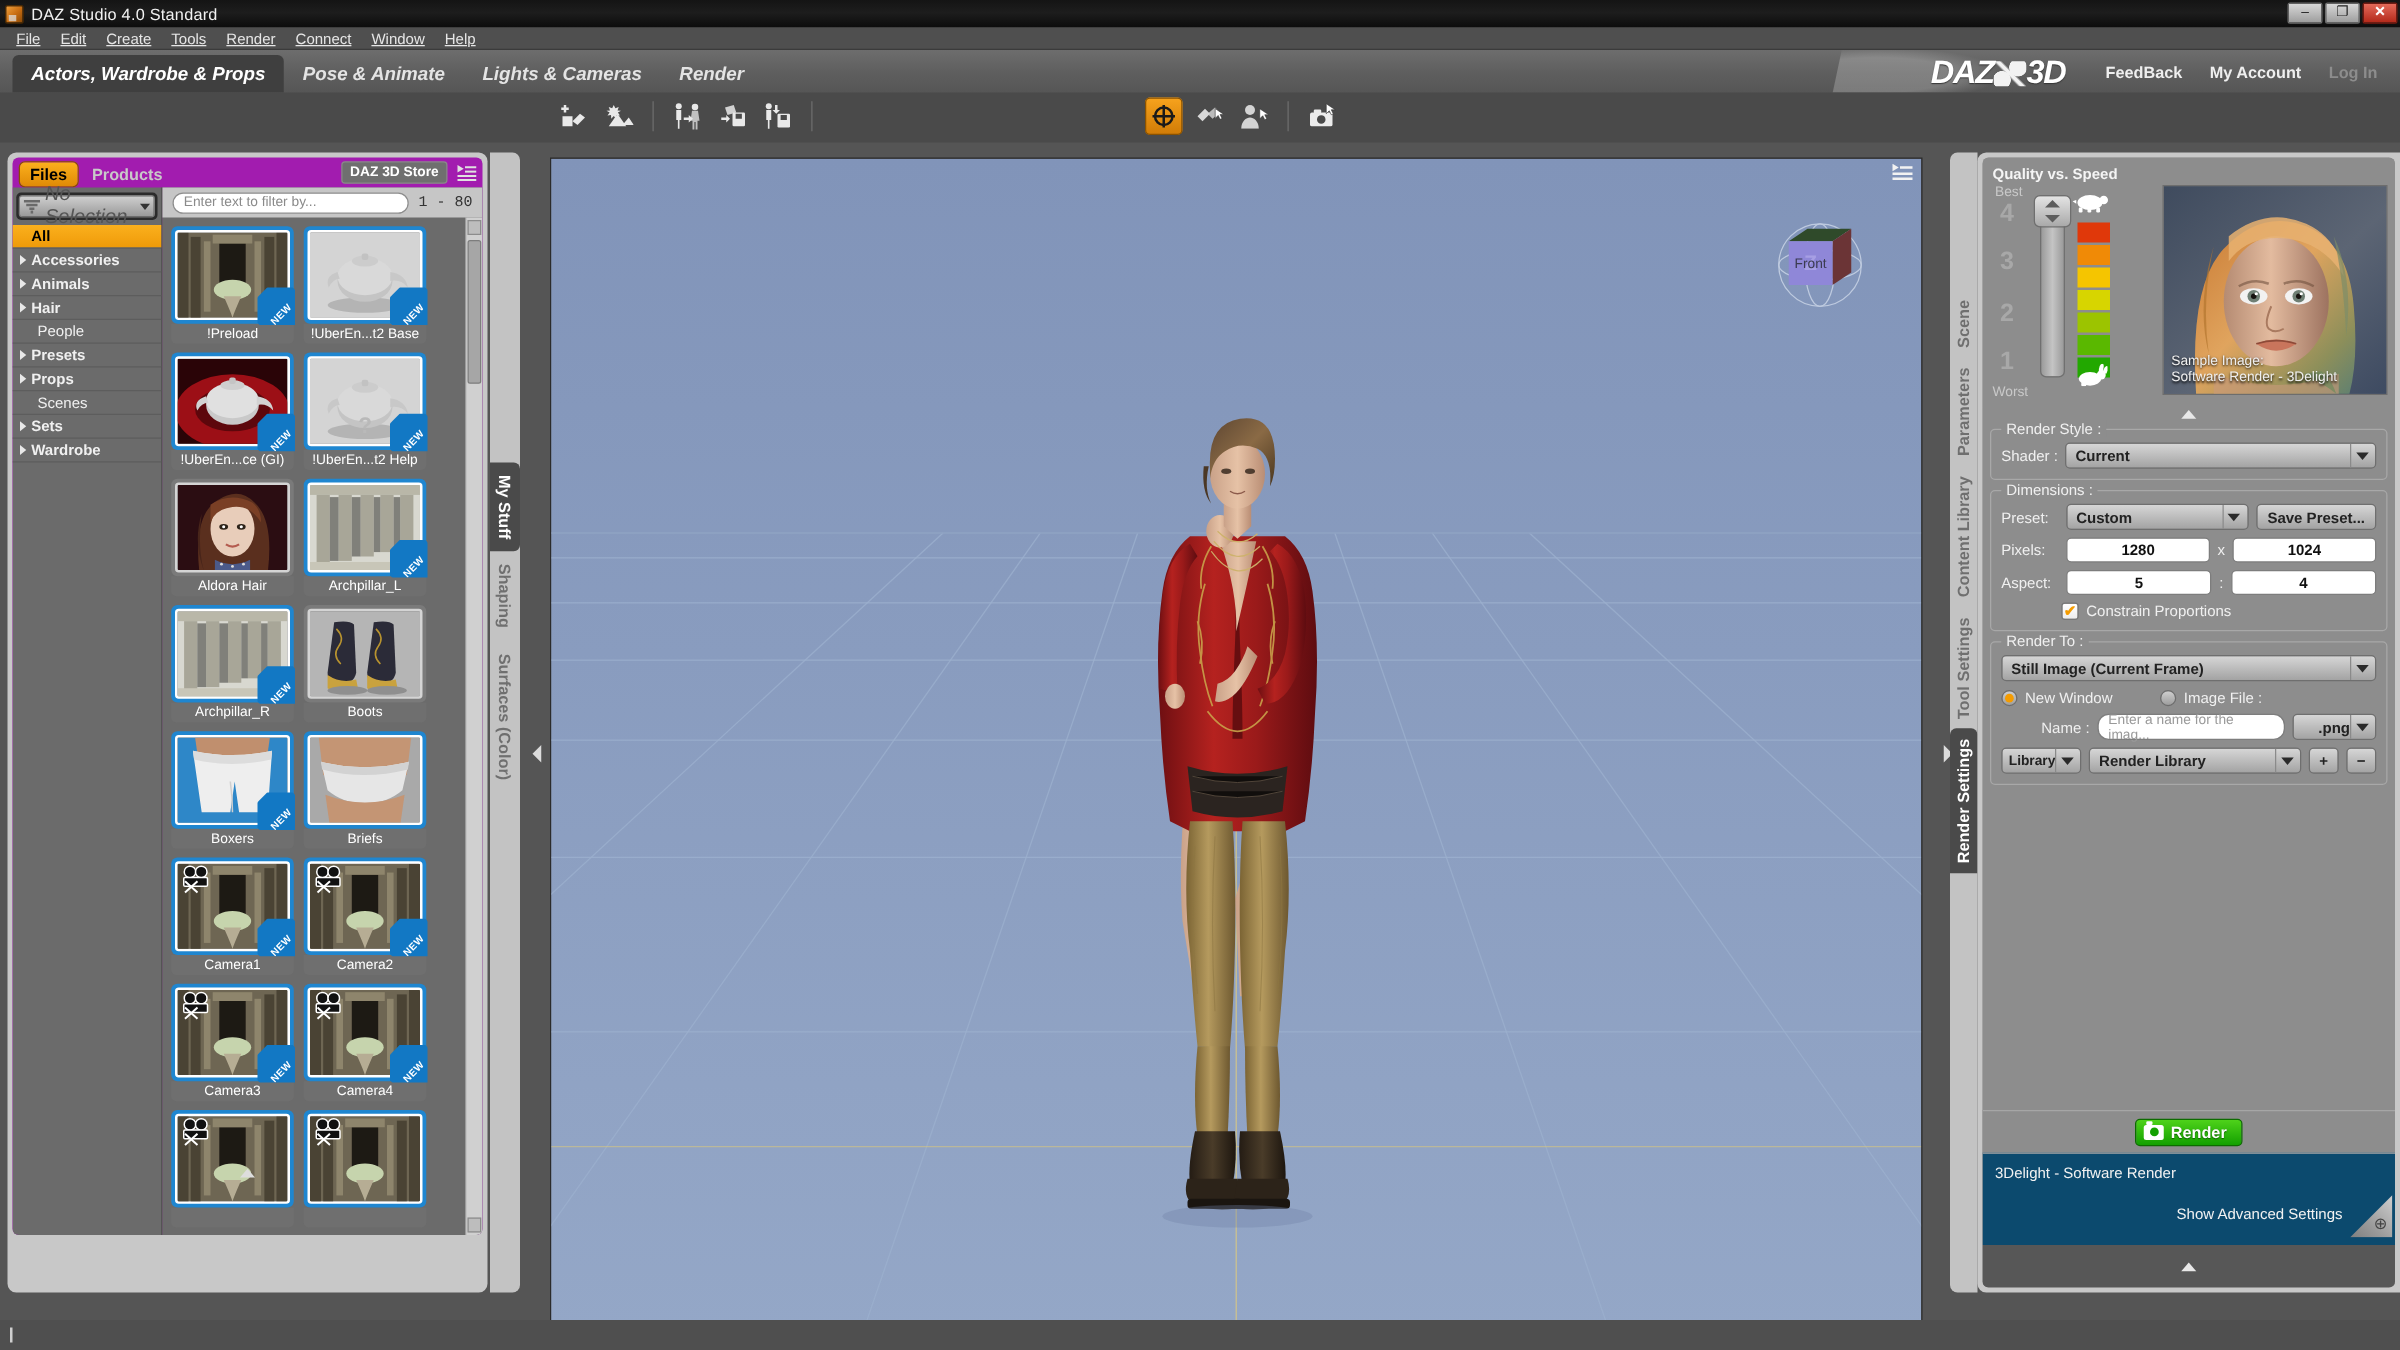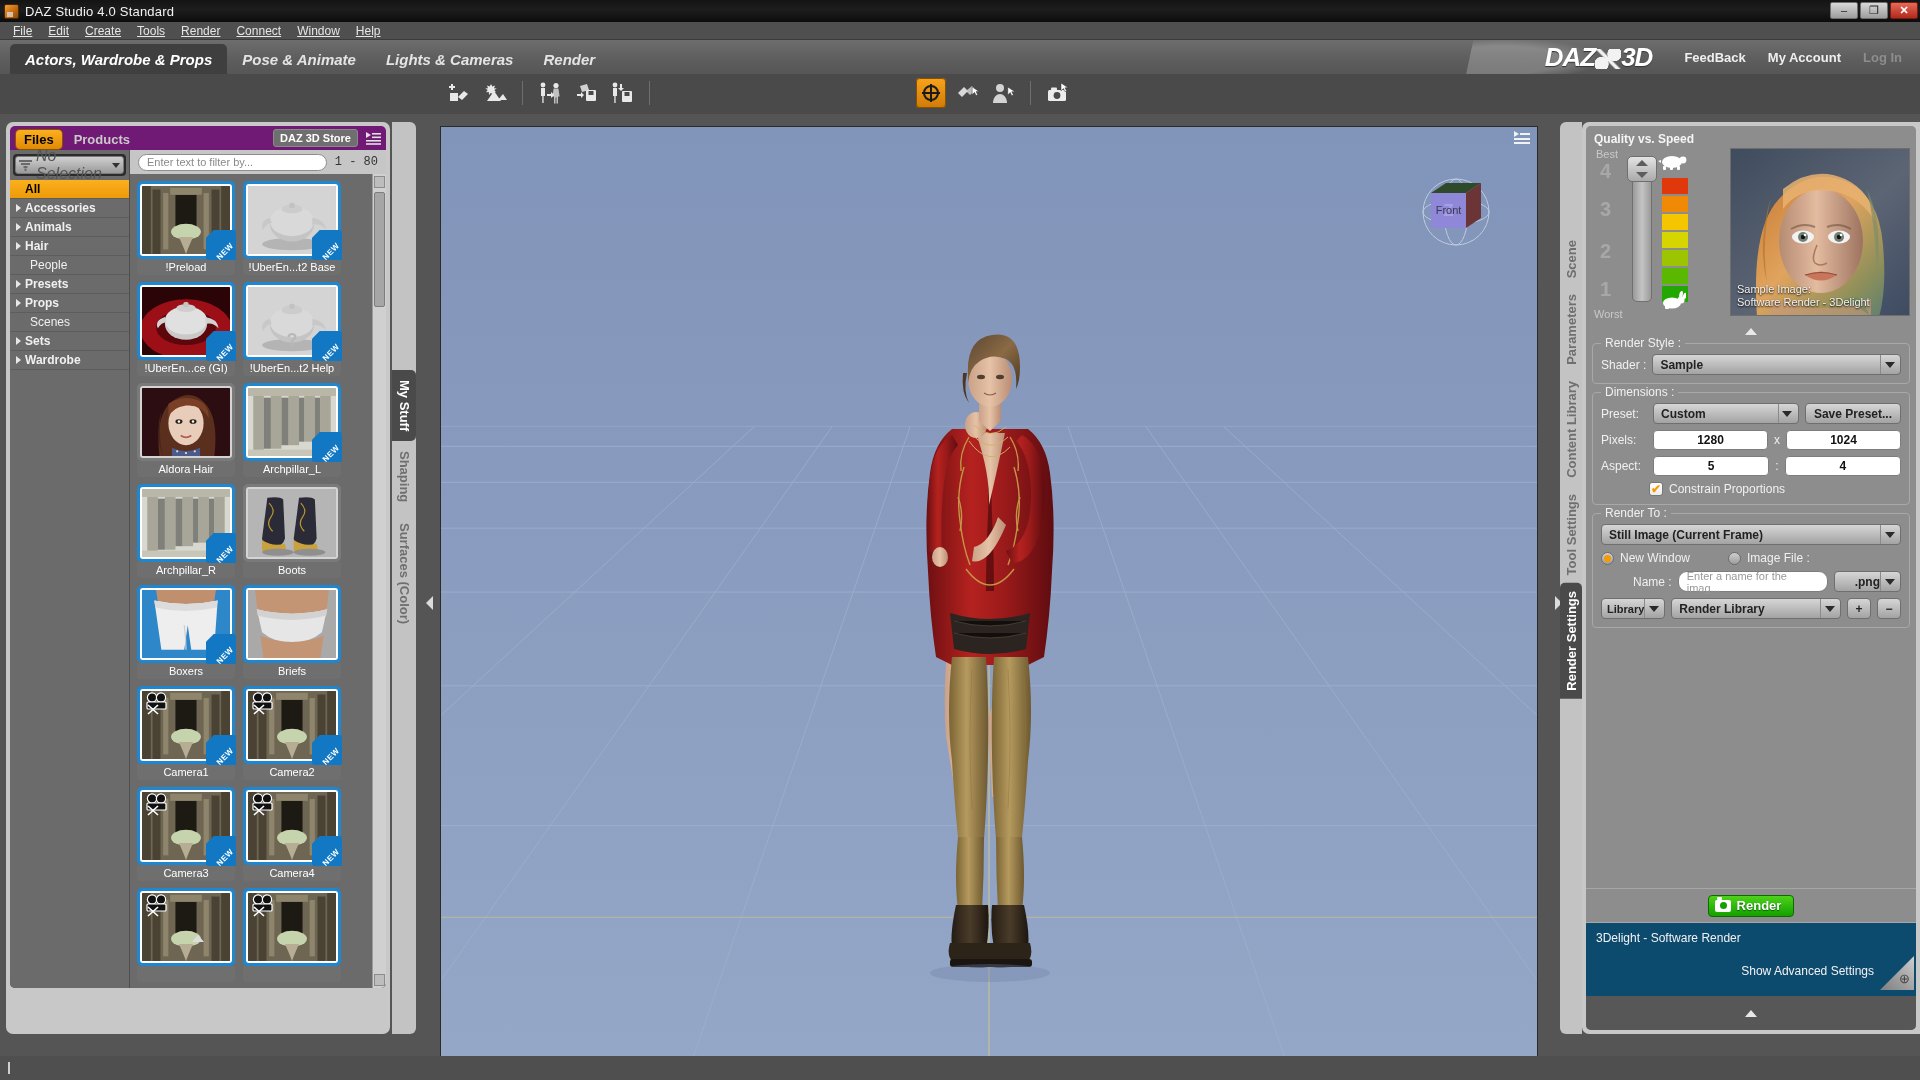--- a/index.html
+++ b/index.html
@@ -96,21 +96,21 @@
     border-radius:4px;
   }
   .tbtn.on{ background:linear-gradient(180deg,#f7a31d,#d07b06); box-shadow:inset 0 0 0 1px #8a5200; }
   .tsep{width:1px;height:24px;background:#6e6e6e;margin:0 6px;}
 
   
   .leftpane{
     position:absolute;left:6px;top:122px;width:384px;height:912px;
     background:#c8c8c8; border-radius:7px; padding:4px;
   }
-  .lp-inner{ background:#701a75; border-radius:5px; width:100%;height:862px; position:relative; overflow:hidden;}
+  .lp-inner{ background:#a21caf; border-radius:5px; width:100%;height:862px; position:relative; overflow:hidden;}
   .lp-tabbar{ height:24px; display:flex;align-items:center; gap:4px; padding:3px 6px 0 6px; position:relative;}
   .ltab{ font-size:13px;font-weight:bold;color:#c9c9c9;padding:2px 8px;border-radius:4px;}
   .ltab.active{ background:linear-gradient(180deg,#fbb01d,#e08a06); color:#000; box-shadow:0 0 0 1px #8a5200;}
   .store-btn{
     position:absolute; right:28px; top:3px; font-size:11px;font-weight:bold;color:#fff;
     background:#6f6f6f; border:1px solid #8a8a8a; border-radius:3px; padding:2px 6px;
   }
   .lp-hamb{ position:absolute;right:4px;top:3px;width:18px;height:18px; }
 
   .lp-body{ position:absolute;left:0;top:24px;right:0;bottom:0; display:flex; }
@@ -1262,21 +1262,21 @@
           <i></i>
         </div>
 
       <div class="rp-scroll">
 
         <div class="gbox">
           <div class="gtitle">Render Style :</div>
           <div class="row">
             <span class="flabel">Shader :</span>
             <div class="combo">
-              <span>Sample</span>
+              <span>Current</span>
               <span class="arrowbox">
                   <i></i>
                 </span>
             </div>
           </div>
         </div>
 
         <div class="gbox">
           <div class="gtitle">Dimensions :</div>
           <div class="row">

